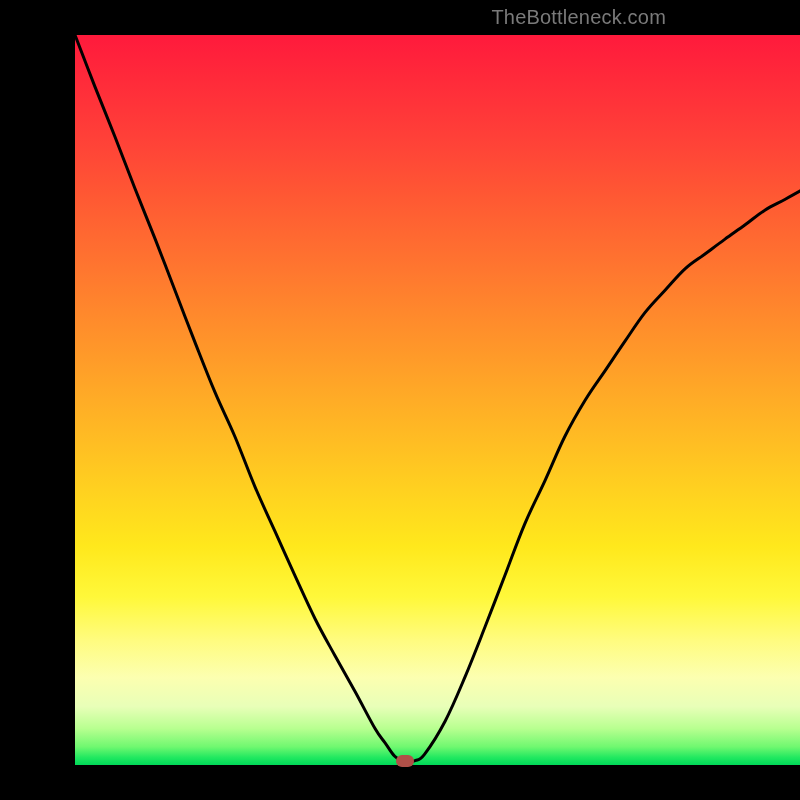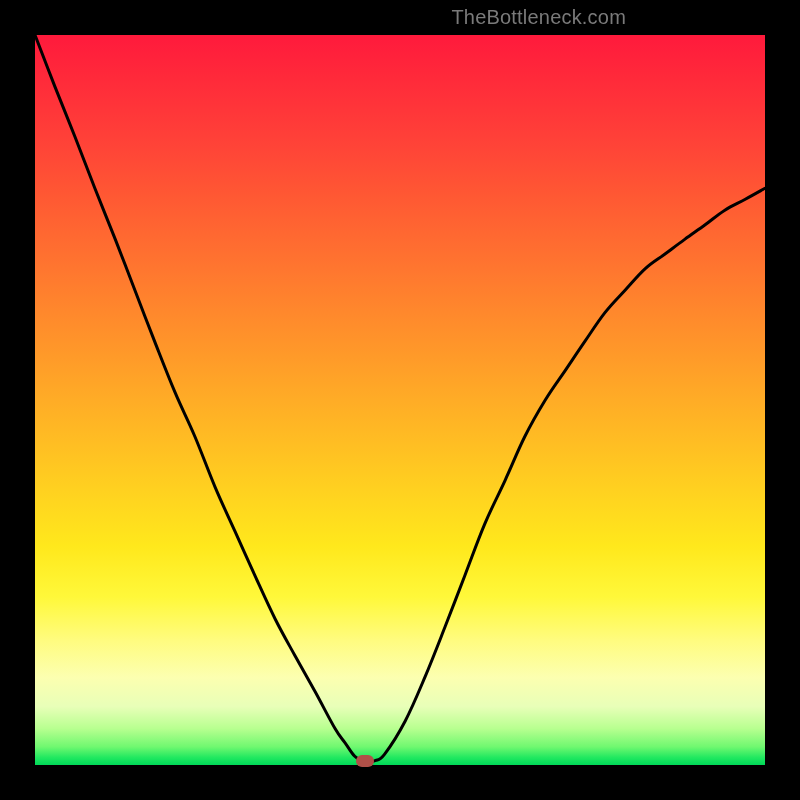--- a/index.html
+++ b/index.html
@@ -9,20 +9,21 @@
     height: 800px;
     background: #000;
     overflow: hidden;
     font-family: Arial, Helvetica, sans-serif;
   }
   .frame {
     position: relative;
     width: 640px;
     height: 800px;
     background: #000;
+    margin-left: 40px;
   }
   .plot {
     position: absolute;
     left: 35px;
     top: 35px;
     width: 730px;
     height: 730px;
     background: linear-gradient(to bottom,
       #ff1a3c 0%,
       #ff2a3a 6%,

